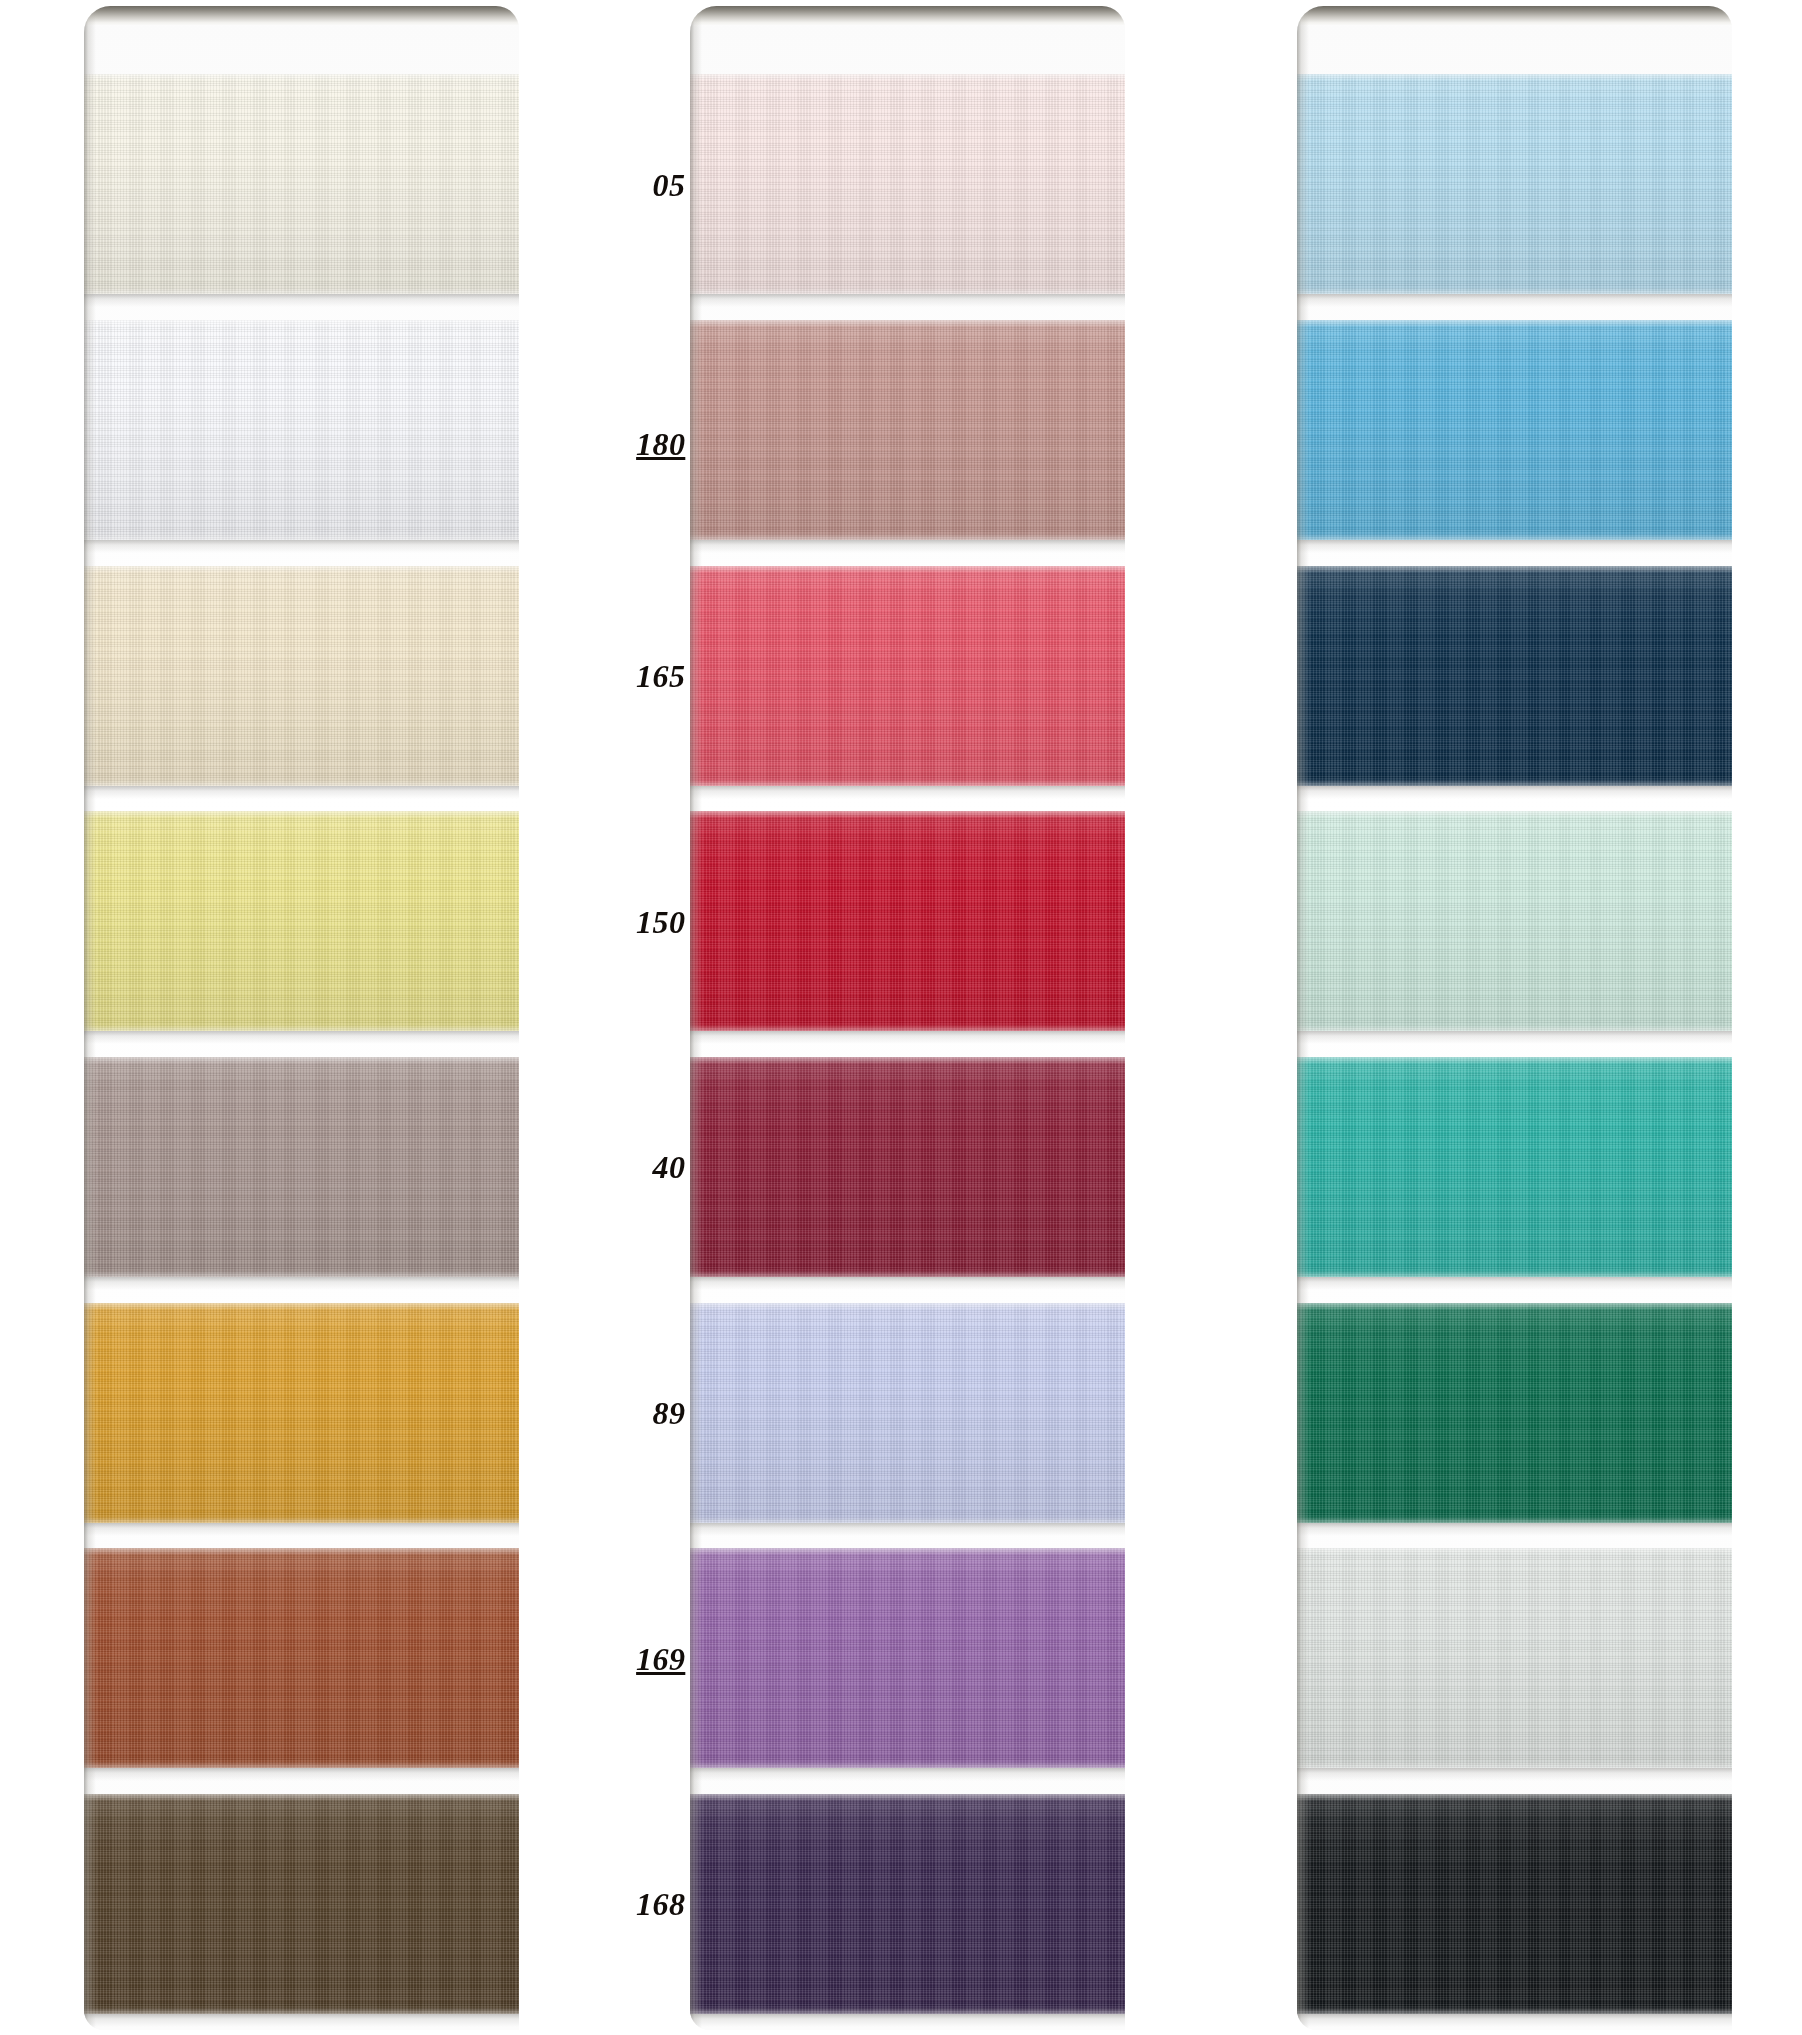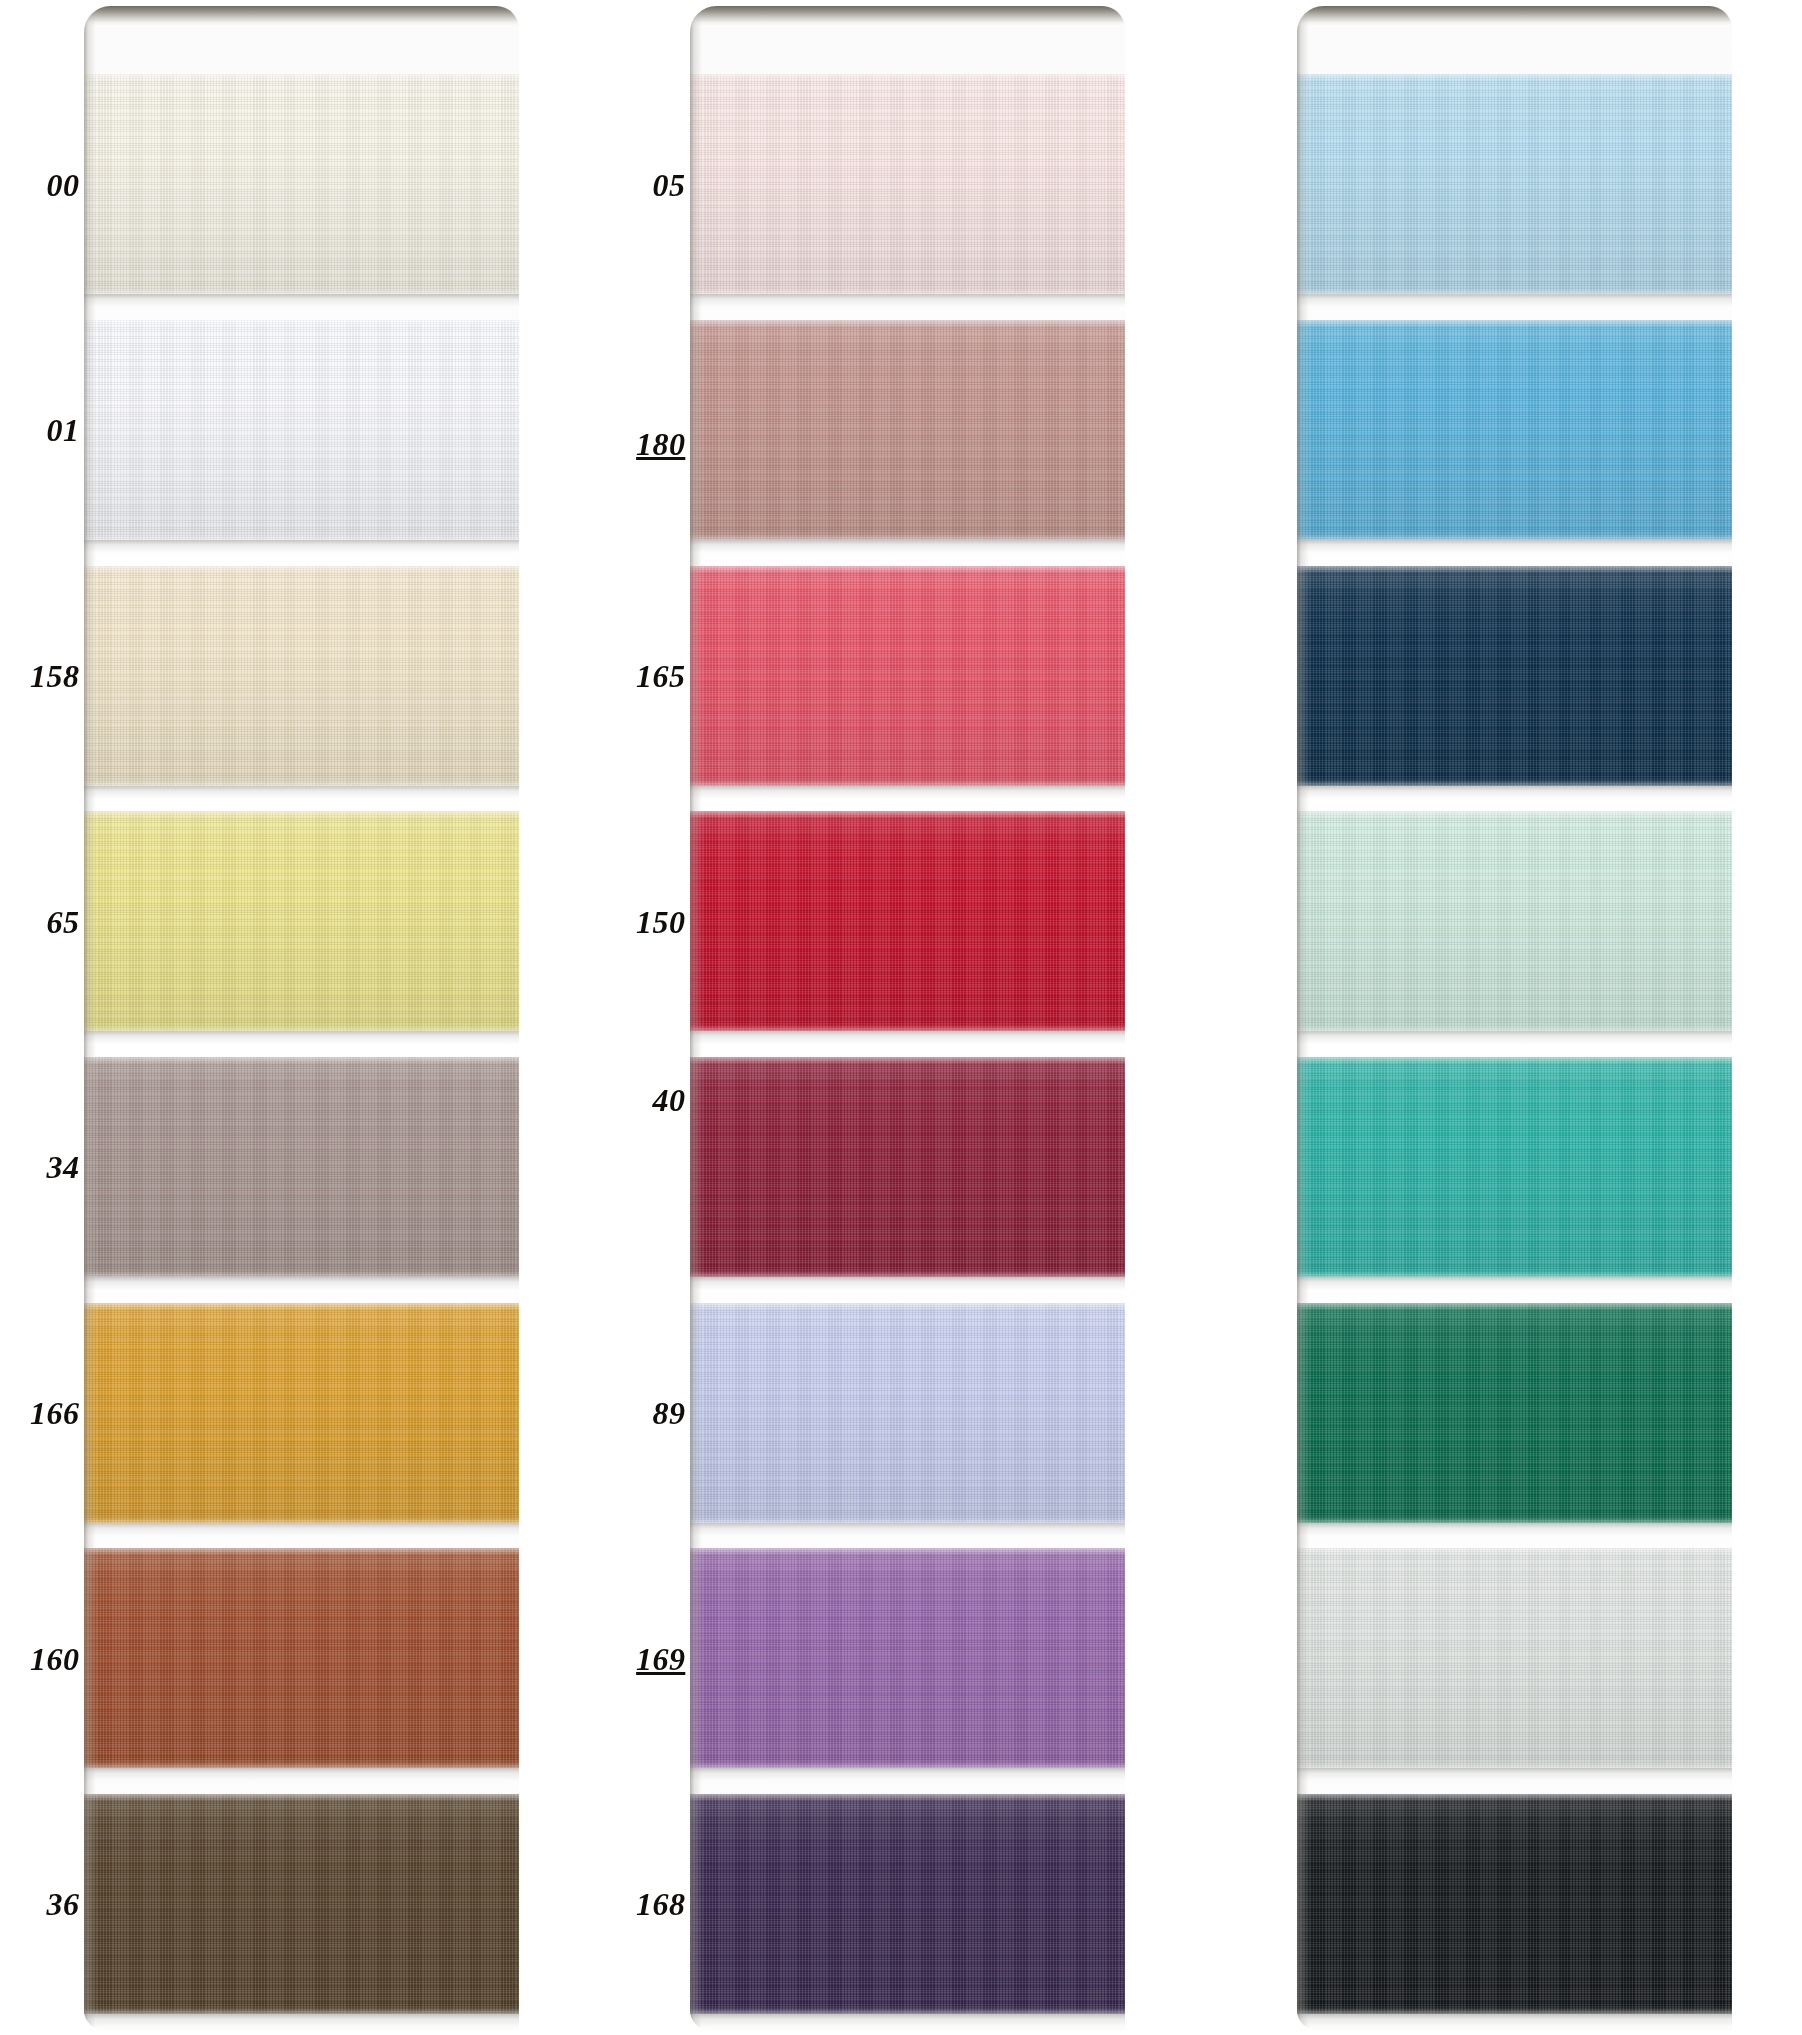--- a/index.html
+++ b/index.html
@@ -180,30 +180,20 @@
       rgba(90,88,84,0.34) 0%,
       rgba(140,138,134,0.16) 38%,
       rgba(255,255,255,0) 100%);
   }
 </style>
 </head>
 <body>
 
 <div id="sheet">
     <div class="column col-0">
-      <div class="label-gutter">
-        <div class="swatch-label" style="top: 185px;">00</div>
-        <div class="swatch-label" style="top: 430px;">01</div>
-        <div class="swatch-label" style="top: 676px;">158</div>
-        <div class="swatch-label" style="top: 922px;">65</div>
-        <div class="swatch-label" style="top: 1167px;">34</div>
-        <div class="swatch-label" style="top: 1413px;">166</div>
-        <div class="swatch-label" style="top: 1659px;">160</div>
-        <div class="swatch-label" style="top: 1904px;">36</div>
-      </div>
       <div class="card">
         <div class="card-bg"></div>
         <div class="ribbon-shadow" style="top: 288px;"></div>
         <div class="ribbon" title="ivory" style="top: 68px; height: 220px; background: rgb(246, 243, 230);">
           <div class="ribbon-face"></div>
           <div class="ribbon-edge-top"></div>
           <div class="ribbon-edge-bottom"></div>
         </div>
         <div class="ribbon-shadow" style="top: 534px;"></div>
         <div class="ribbon" title="white" style="top: 314px; height: 220px; background: rgb(247, 248, 252);">
@@ -248,21 +238,21 @@
           <div class="ribbon-edge-bottom"></div>
         </div>
       </div>
     </div>
     <div class="column col-1">
       <div class="label-gutter">
         <div class="swatch-label" style="top: 185px;">05</div>
         <div class="swatch-label" style="top: 444px; text-decoration: underline;">180</div>
         <div class="swatch-label" style="top: 676px;">165</div>
         <div class="swatch-label" style="top: 922px;">150</div>
-        <div class="swatch-label" style="top: 1100px; margin-left: 20px;">40</div>
+        <div class="swatch-label" style="top: 1167px; margin-left: 20px;">40</div>
         <div class="swatch-label" style="top: 1413px;">89</div>
         <div class="swatch-label" style="top: 1659px; text-decoration: underline;">169</div>
         <div class="swatch-label" style="top: 1904px;">168</div>
       </div>
       <div class="card">
         <div class="card-bg"></div>
         <div class="ribbon-shadow" style="top: 288px;"></div>
         <div class="ribbon" title="pale-pink" style="top: 68px; height: 220px; background: rgb(248, 230, 228);">
           <div class="ribbon-face"></div>
           <div class="ribbon-edge-top"></div>

